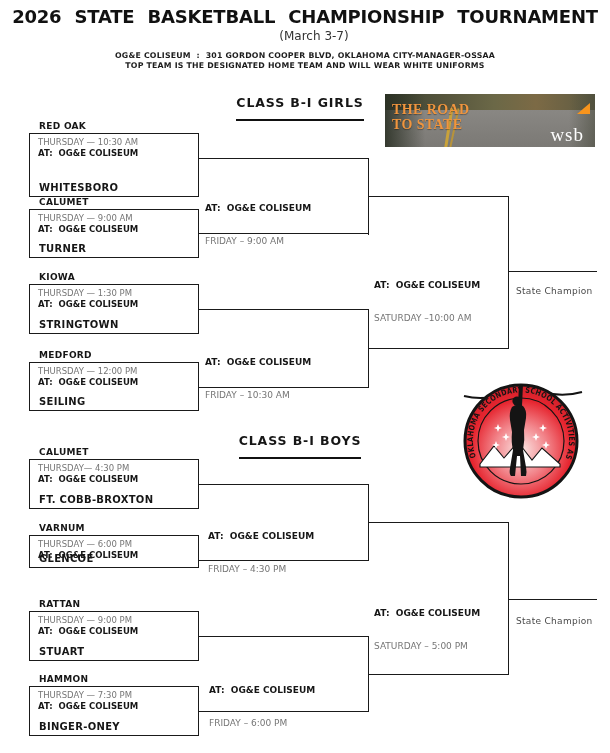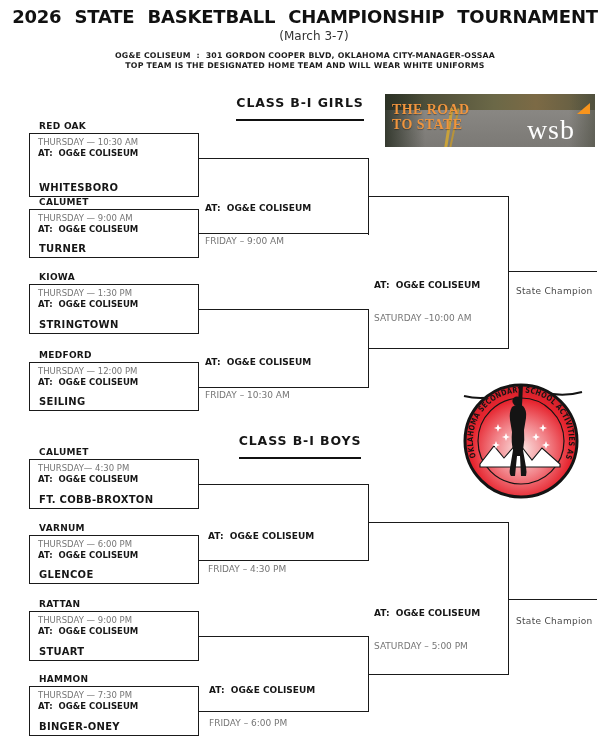--- a/index.html
+++ b/index.html
@@ -43,21 +43,21 @@
                  background:linear-gradient(90deg,rgba(40,46,34,0.85),rgba(40,46,34,0));}
   .rb-right-shade{position:absolute;right:0;top:0;bottom:0;width:26px;
                   background:linear-gradient(270deg,rgba(70,72,58,0.55),rgba(70,72,58,0));}
   .rb-yellow{position:absolute;left:62px;top:14px;width:3px;height:44px;
              background:#c9a23a;transform:rotate(9deg);}
   .rb-yellow2{position:absolute;left:68px;top:14px;width:2px;height:44px;
               background:#b8933a;transform:rotate(12deg);}
   .rb-text{position:absolute;left:7px;top:8px;font-size:14px;line-height:1.08;
            font-weight:bold;color:#F0953E;letter-spacing:0.4px;
            text-shadow:0 1px 1px rgba(0,0,0,0.35);white-space:pre;}
-  .rb-wsb{position:absolute;right:20px;bottom:1px;font-size:28px;color:#fdfdfd;
+  .rb-wsb{position:absolute;right:11px;bottom:1px;font-size:19px;color:#fdfdfd;
           letter-spacing:1px;font-weight:400;}
   .rb-arrow{position:absolute;right:5px;top:9px;width:13px;height:11px;background:#F7941D;
             clip-path:polygon(0 100%,100% 0,100% 100%);}
 </style>
 </head>
 <body>
 
 <div class="page">
 
   <div class="title">2026 STATE BASKETBALL CHAMPIONSHIP TOURNAMENT</div>
@@ -166,21 +166,21 @@
       <textPath href="#ossaaRing" startOffset="0" textLength="228" lengthAdjust="spacingAndGlyphs">OKLAHOMA SECONDARY SCHOOL ACTIVITIES ASSOCIATION</textPath>
     </text>
   </svg>
 
   <div class="game" style="top:459px;height:50px;">
     <div class="team-top">CALUMET</div>
     <div class="when">THURSDAY— 4:30 PM</div>
     <div class="venue">AT:  OG&amp;E COLISEUM</div>
     <div class="team-bottom">FT. COBB-BROXTON</div>
   </div>
-  <div class="game" style="top:535px;height:49px;padding-left:20px;">
+  <div class="game" style="top:535px;height:33px;padding-left:20px;">
     <div class="team-top">VARNUM</div>
     <div class="when">THURSDAY — 6:00 PM</div>
     <div class="venue">AT:  OG&amp;E COLISEUM</div>
     <div class="team-bottom">GLENCOE</div>
   </div>
   <div class="game" style="top:611px;height:50px;">
     <div class="team-top">RATTAN</div>
     <div class="when">THURSDAY — 9:00 PM</div>
     <div class="venue">AT:  OG&amp;E COLISEUM</div>
     <div class="team-bottom">STUART</div>

